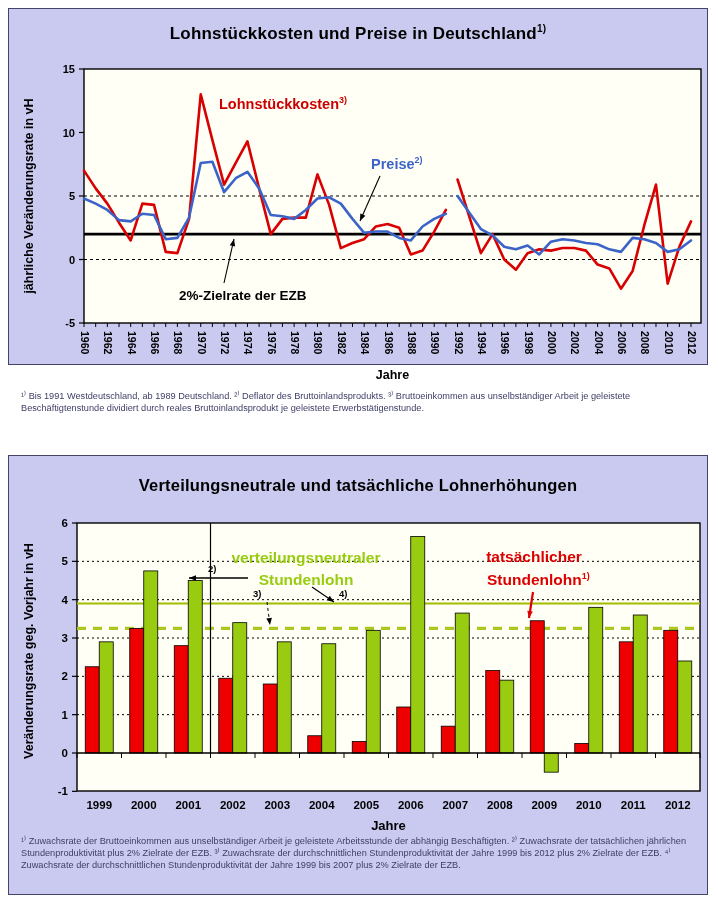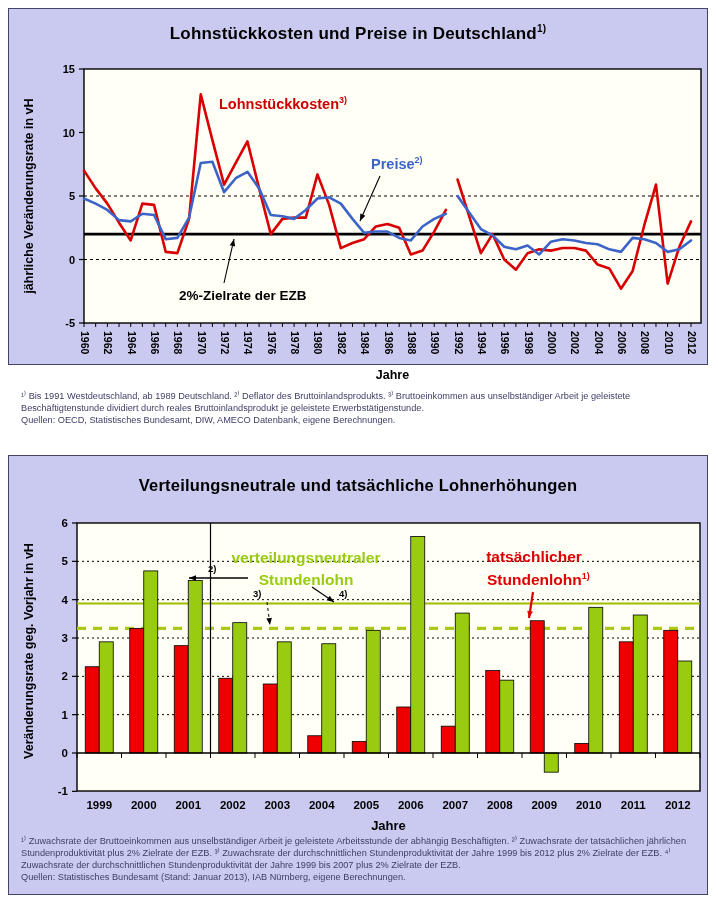--- a/index.html
+++ b/index.html
@@ -130,21 +130,21 @@
         <polyline points="448.53846153846155,187 460.21153846153845,203.51000000000002 471.88461538461536,220.02 483.5576923076923,226.37 495.2307692307692,237.8 506.90384615384613,240.33999999999997 518.5769230769231,236.53 530.25,245.42000000000002 541.9230769230769,232.72 553.5961538461538,230.18 565.2692307692307,231.45 576.9423076923076,233.98999999999998 588.6153846153846,235.26000000000002 600.2884615384615,240.33999999999997 611.9615384615385,242.88 623.6346153846154,228.91000000000003 635.3076923076923,230.18 646.9807692307693,233.98999999999998 658.6538461538462,242.88 670.3269230769231,240.33999999999997 682,231.45" fill="none" stroke="#3c64c8" stroke-width="2.6" stroke-linejoin="round" stroke-linecap="round"></polyline>
         <text x="210" y="100" fill="#cc0000" font-size="14.5" font-weight="bold"><tspan>Lohnstückkosten</tspan><tspan dy="-6" font-size="9">3)</tspan></text>
         <text x="362" y="160" fill="#3c64c8" font-size="14.5" font-weight="bold"><tspan>Preise</tspan><tspan dy="-6" font-size="9">2)</tspan></text>
         <line x1="371" y1="167" x2="351" y2="212" stroke="#000" stroke-width="1.1"></line>
         <polygon points="351,212 356.4016415985109,206.74050686460788 351.2842969262374,204.46613145470855" fill="#000"></polygon>
         <text x="170" y="291" font-size="13.5" font-weight="bold" fill="#000">2%-Zielrate der EZB</text>
         <line x1="215" y1="274" x2="225" y2="230" stroke="#000" stroke-width="1.1"></line>
         <polygon points="225,230 220.71828027866113,236.20539090049112 226.1790242710933,237.44646908058934" fill="#000"></polygon>
       </svg>
     <div class="footnote"><span>¹⁾ Bis 1991 Westdeutschland, ab 1989 Deutschland. ²⁾ Deflator des Bruttoinlandsprodukts. ³⁾ Bruttoeinkommen aus unselbständiger Arbeit je geleistete Beschäftigtenstunde dividiert durch reales Bruttoinlandsprodukt je geleistete Erwerbstätigenstunde.</span><br>
-      <span>Quellen: OECD, Statistisches Bundesamt, DIW, AMECO Datenbank, eigene Berechnungen.</span></div>
+      </div>
   </div>
 
   <div class="panel panel2">
     <div class="chart-title"><span>Verteilungsneutrale und tatsächliche Lohnerhöhungen</span></div>
     <svg class="chart" width="700" height="438" viewBox="0 0 700 438">
         <rect x="68" y="67" width="623" height="268" fill="#fffff6" stroke="#000" stroke-width="1.4"></rect>
         <line x1="68" y1="258.6666666666667" x2="691" y2="258.6666666666667" stroke="#000" stroke-width="1" stroke-dasharray="2,3"></line>
         <line x1="68" y1="220.33333333333331" x2="691" y2="220.33333333333331" stroke="#000" stroke-width="1" stroke-dasharray="2,3"></line>
         <line x1="68" y1="182" x2="691" y2="182" stroke="#000" stroke-width="1" stroke-dasharray="2,3"></line>
         <line x1="68" y1="143.66666666666666" x2="691" y2="143.66666666666666" stroke="#000" stroke-width="1" stroke-dasharray="2,3"></line>
@@ -238,16 +238,16 @@
         <polygon points="261,169 262.87110686284706,161.69664740630668 257.3181445602042,162.4209468370862" fill="#000"></polygon>
         <text x="330" y="141" font-size="9.5" font-weight="bold" fill="#000">4)</text>
         <line x1="303" y1="131" x2="325" y2="146" stroke="#000" stroke-width="1.2"></line>
         <polygon points="325,146 320.7937517093434,139.74320566764828 317.63906549135095,144.37007878737057" fill="#000"></polygon>
         <text x="525" y="106" text-anchor="middle" font-size="15.5" font-weight="bold" fill="#dd0000">tatsächlicher</text>
         <text x="478" y="129" font-size="15.5" font-weight="bold" fill="#dd0000"><tspan>Stundenlohn</tspan><tspan dy="-6" font-size="9">1)</tspan></text>
         <line x1="524" y1="136" x2="520" y2="162" stroke="#dd0000" stroke-width="2.2"></line>
         <polygon points="520,162 523.8318410431993,155.50715823235672 518.2969595363559,154.65563800053465" fill="#dd0000"></polygon>
       </svg>
     <div class="footnote"><span>¹⁾ Zuwachsrate der Bruttoeinkommen aus unselbständiger Arbeit je geleistete Arbeitsstunde der abhängig Beschäftigten. ²⁾ Zuwachsrate der tatsächlichen jährlichen Stundenproduktivität plus 2% Zielrate der EZB. ³⁾ Zuwachsrate der durchschnittlichen Stundenproduktivität der Jahre 1999 bis 2012 plus 2% Zielrate der EZB. ⁴⁾ Zuwachsrate der durchschnittlichen Stundenproduktivität der Jahre 1999 bis 2007 plus 2% Zielrate der EZB.</span><br>
-      <span>Quellen: Statistisches Bundesamt (Stand: Januar 2013), IAB Nürnberg, eigene Berechnungen.</span></div>
+      </div>
   </div>
 
 </div>
 
 </body></html>

